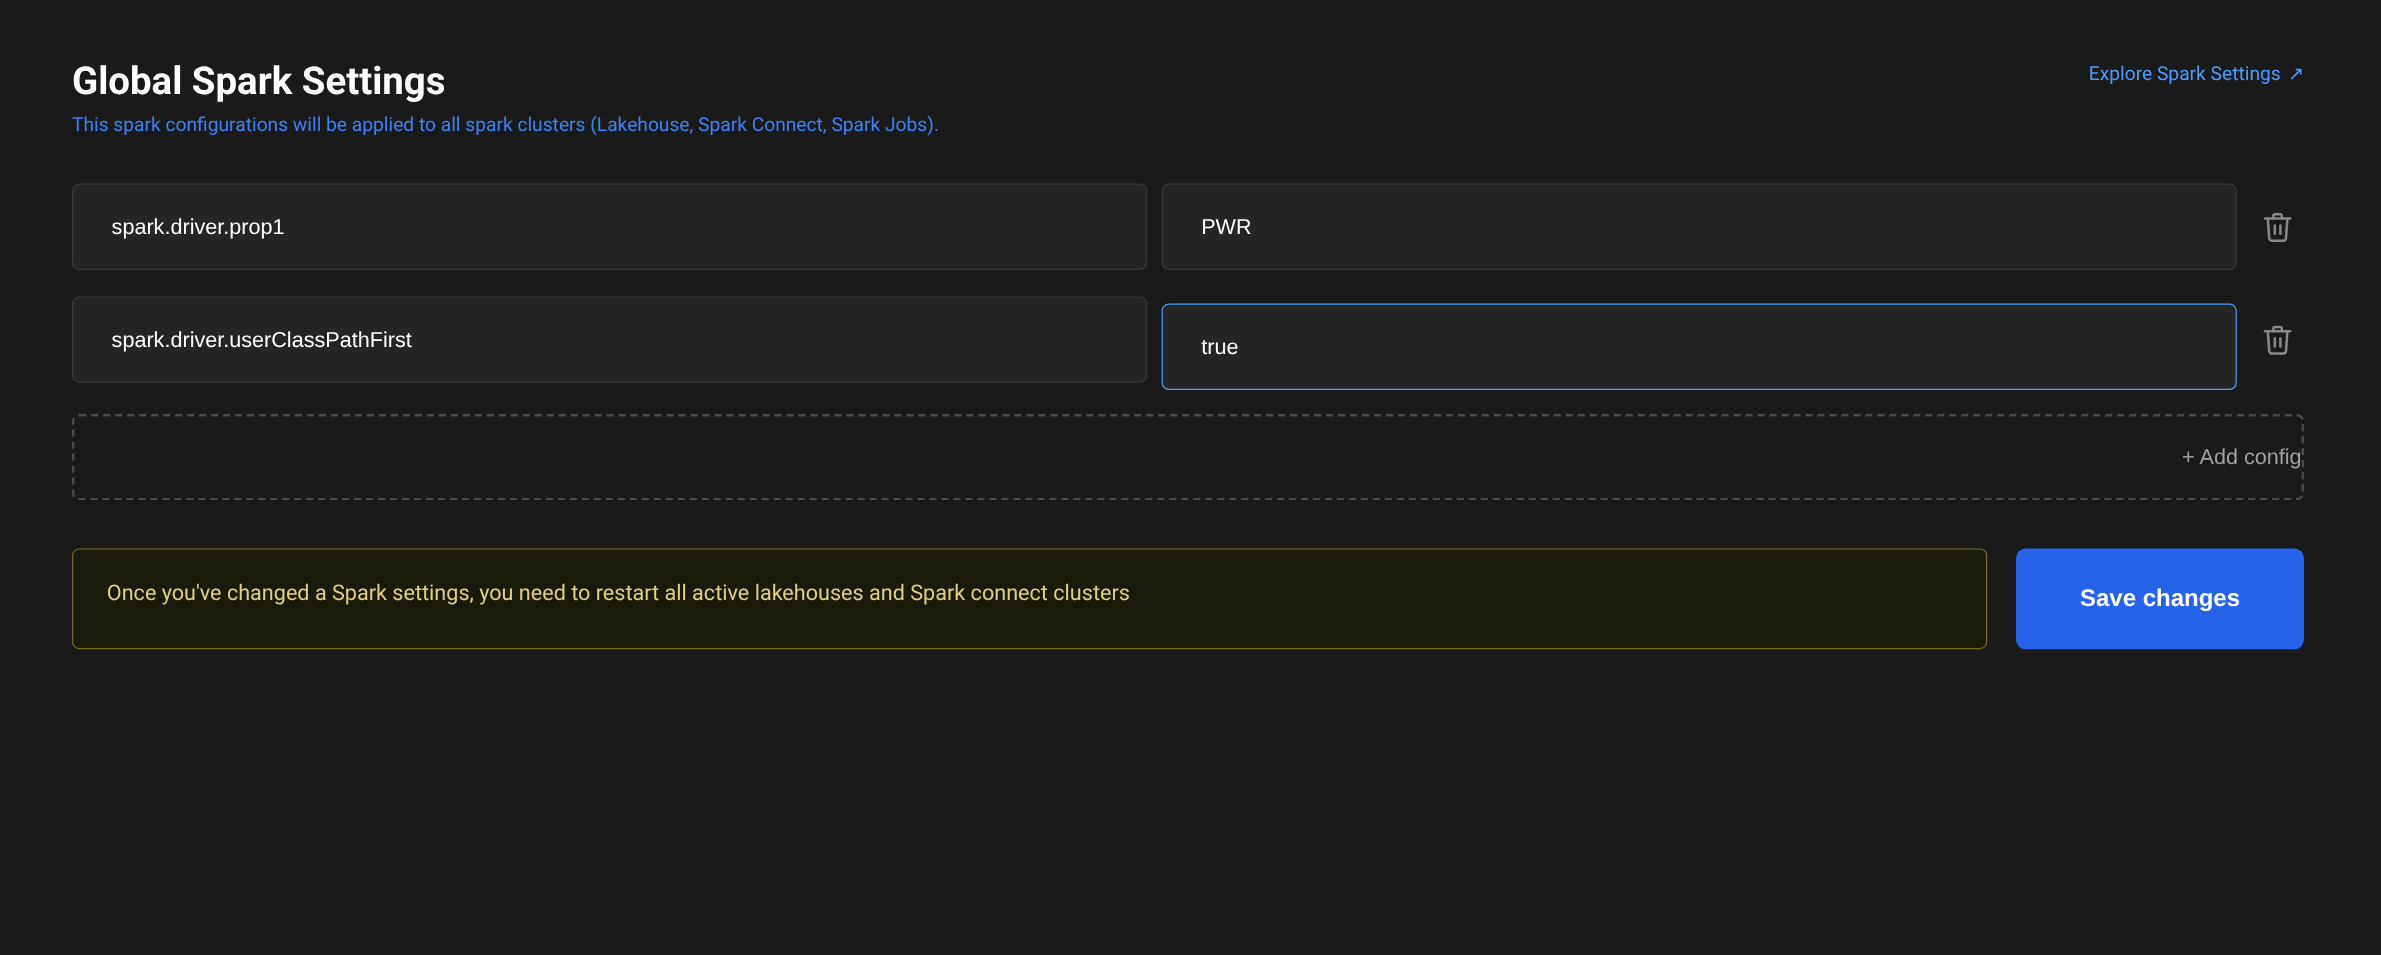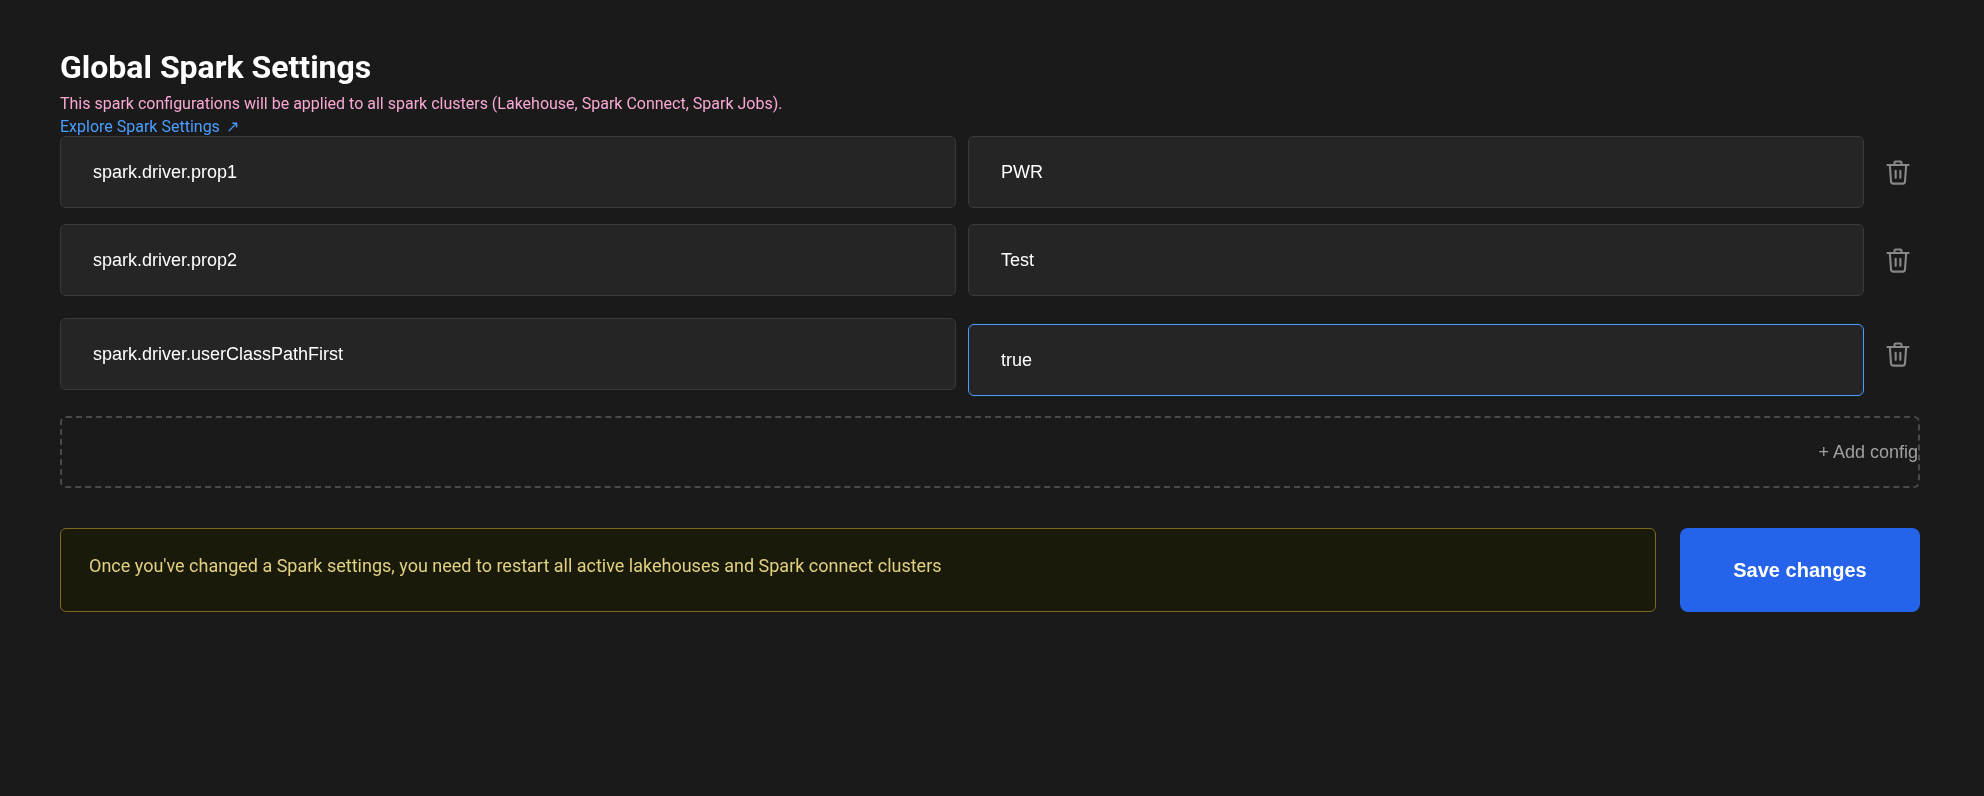--- a/index.html
+++ b/index.html
@@ -22,33 +22,33 @@
 
     .page-container {
       width: 100%;
       max-width: 1860px;
     }
 
     .header {
       display: flex;
       justify-content: space-between;
       align-items: flex-start;
-      flex-direction: column;
+      margin-bottom: 40px;
     }
 
     .header-left h1 {
       font-size: 32px;
       font-weight: 700;
       color: #ffffff;
       margin-bottom: 8px;
     }
 
     .header-left p {
       font-size: 16px;
-      color: #f9a8d4;
+      color: #3b82f6;
     }
 
     .explore-link {
       color: #4a9eff;
       font-size: 16px;
       text-decoration: none;
       display: flex;
       align-items: flex-start;
       gap: 6px;
       white-space: nowrap;
@@ -179,33 +179,20 @@
         <svg class="trash-icon" viewBox="0 0 24 24" fill="none" stroke="currentColor" stroke-width="1.8" stroke-linecap="round" stroke-linejoin="round">
           <polyline points="3 6 5 6 21 6"></polyline>
           <path d="M19 6l-1 14a2 2 0 0 1-2 2H8a2 2 0 0 1-2-2L5 6"></path>
           <path d="M10 11v6"></path>
           <path d="M14 11v6"></path>
           <path d="M9 6V4a1 1 0 0 1 1-1h4a1 1 0 0 1 1 1v2"></path>
         </svg>
       </button>
     </div>
 
-    <div class="config-row">
-      <input class="config-input" type="text" value="spark.driver.prop2" style="">
-      <input class="config-input" type="text" value="Test" style="">
-      <button class="delete-btn">
-        <svg class="trash-icon" viewBox="0 0 24 24" fill="none" stroke="currentColor" stroke-width="1.8" stroke-linecap="round" stroke-linejoin="round">
-          <polyline points="3 6 5 6 21 6"></polyline>
-          <path d="M19 6l-1 14a2 2 0 0 1-2 2H8a2 2 0 0 1-2-2L5 6"></path>
-          <path d="M10 11v6"></path>
-          <path d="M14 11v6"></path>
-          <path d="M9 6V4a1 1 0 0 1 1-1h4a1 1 0 0 1 1 1v2"></path>
-        </svg>
-      </button>
-    </div>
 
     <div class="config-row">
       <input class="config-input" type="text" value="spark.driver.userClassPathFirst" style="">
       <input class="config-input active-focus" type="text" value="true" style="">
       <button class="delete-btn">
         <svg class="trash-icon" viewBox="0 0 24 24" fill="none" stroke="currentColor" stroke-width="1.8" stroke-linecap="round" stroke-linejoin="round">
           <polyline points="3 6 5 6 21 6"></polyline>
           <path d="M19 6l-1 14a2 2 0 0 1-2 2H8a2 2 0 0 1-2-2L5 6"></path>
           <path d="M10 11v6"></path>
           <path d="M14 11v6"></path>

